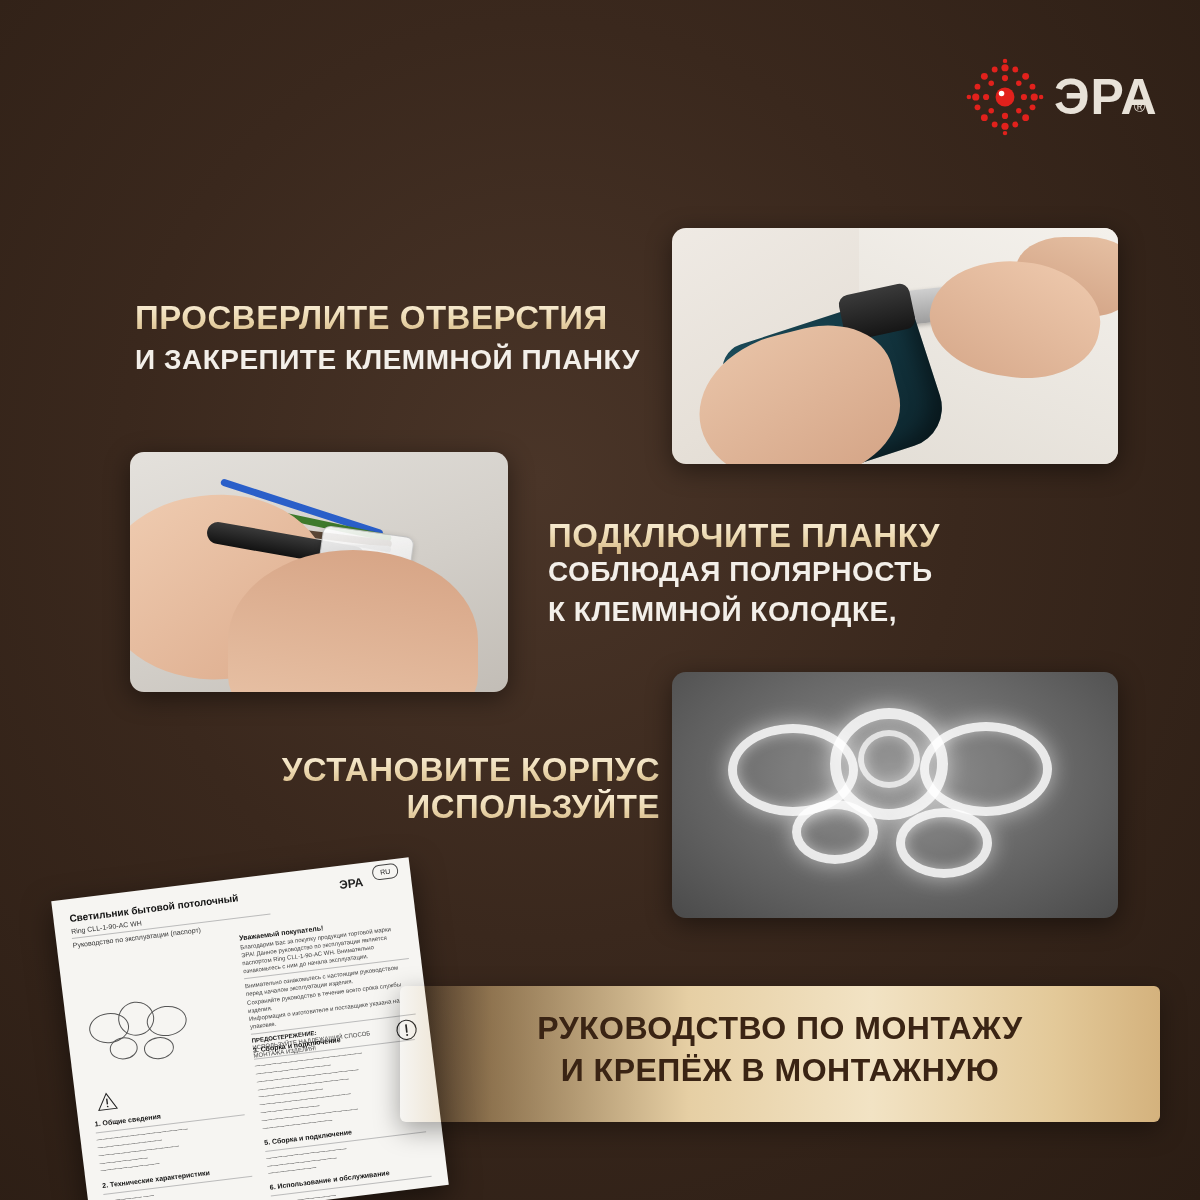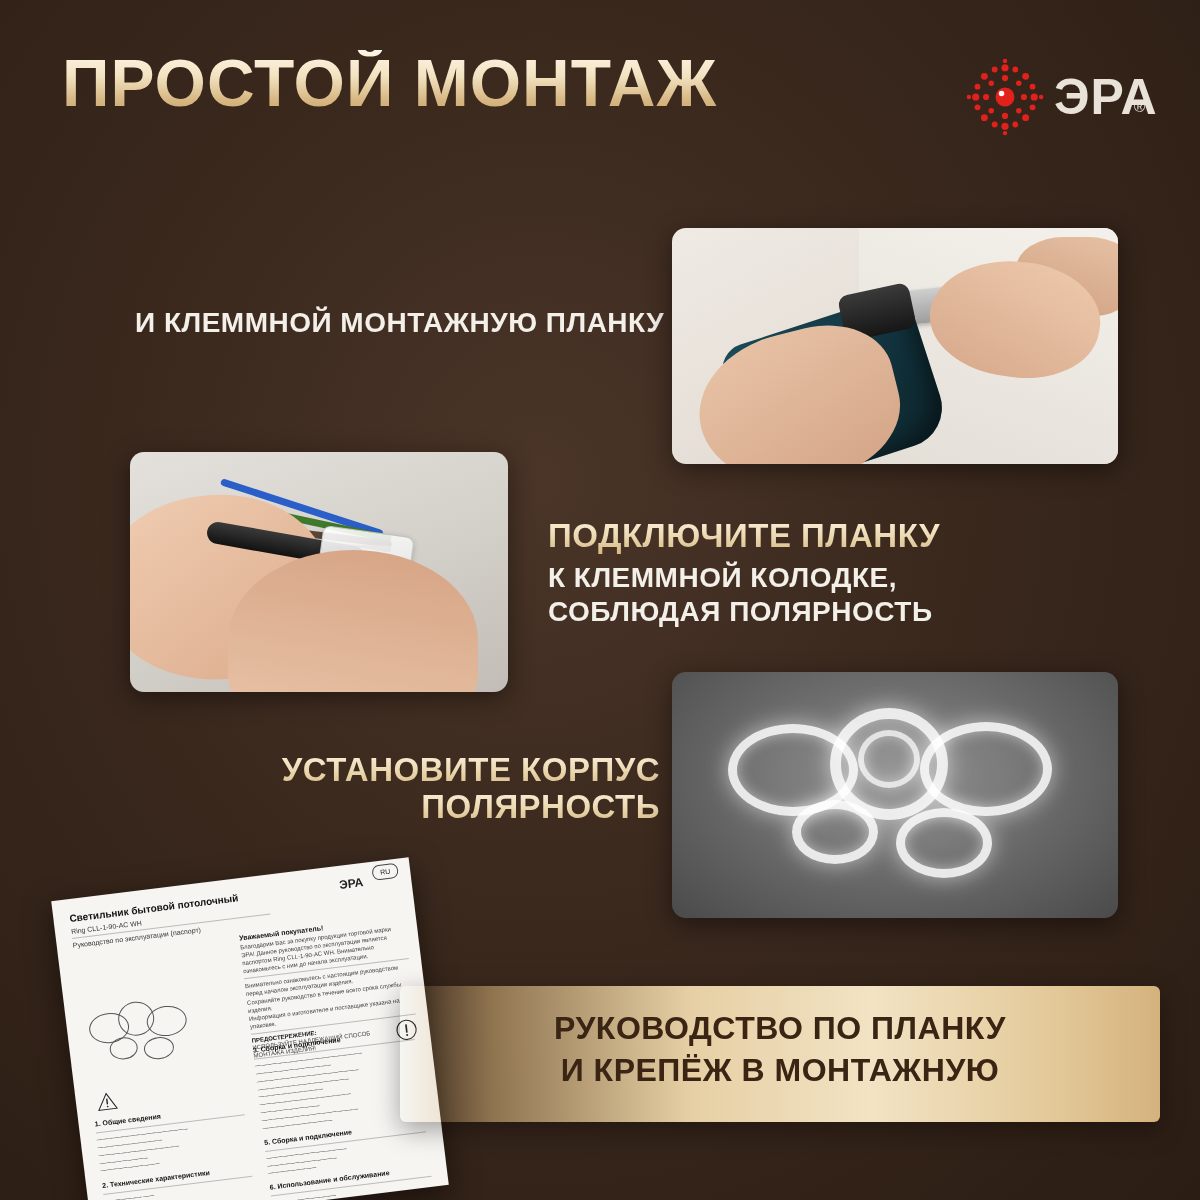--- a/index.html
+++ b/index.html
@@ -165,21 +165,20 @@
     color: #3a2414;
     line-height: 1.3;
     letter-spacing: 0.5px;
   }
 </style>
 </head>
 <body>
 
 <div class="poster">
 
-  <div class="title">ПРОСТОЙ МОНТАЖ</div>
 
   <div class="logo">
     <svg class="logo-mark" viewBox="0 0 100 100">
       <g fill="#e2211c">
         <circle cx="50" cy="50" r="11"></circle>
         <g>
           <circle cx="50" cy="16" r="4.2"></circle>
             <circle cx="50" cy="84" r="4.2"></circle>
           <circle cx="16" cy="50" r="4.2"></circle>
             <circle cx="84" cy="50" r="4.2"></circle>
@@ -209,63 +208,64 @@
             <circle cx="50" cy="92" r="2.6"></circle>
         </g>
         <circle cx="46" cy="46" r="3.2" fill="#ffffff"></circle>
       </g>
     </svg>
     <div class="logo-text">ЭРА</div>
     <div class="logo-reg">®</div>
   </div>
 
   <div class="step1">
-    <div class="step-sub">И КЛЕММНОЙ МОНТАЖНУЮ ПЛАНКУ</div>
+    <div class="step-head">ПРОСВЕРЛИТЕ ОТВЕРСТИЯ</div>
+    <div class="step-sub">И ЗАКРЕПИТЕ КЛЕММНОЙ ПЛАНКУ</div>
   </div>
 
   <div class="photo p1">
     <div class="p1-bg"></div>
     <div class="p1-wall"></div>
     <div class="p1-bracket"></div>
     <div class="p1-wires">
       <div class="p1-wire" style="top:0;  background:#1f58c4; transform:rotate(-4deg);"></div>
       <div class="p1-wire" style="top:9px; background:#cfae2c; transform:rotate(-1deg);"></div>
       <div class="p1-wire" style="top:18px;background:#4b3b2e; transform:rotate(3deg);"></div>
     </div>
     <div class="p1-arm"></div>
     <div class="p1-hand-r"></div>
     <div class="p1-drill"></div>
     <div class="p1-chuck"></div>
     <div class="p1-hand-l"></div>
   </div>
 
   <div class="step2">
     <div class="step-head">ПОДКЛЮЧИТЕ ПЛАНКУ</div>
+    <div class="step-sub" style="margin-top:0">СОБЛЮДАЯ ПОЛЯРНОСТЬ</div>
     <div class="step-sub">К КЛЕММНОЙ КОЛОДКЕ,</div>
-    <div class="step-sub" style="margin-top:0">СОБЛЮДАЯ ПОЛЯРНОСТЬ</div>
   </div>
 
   <div class="photo p2">
     <div class="p2-bg"></div>
     <div class="p2-wires">
       <div class="p2-w" style="left:0;  top:12px; background:#2a5fc9; transform:rotate(18deg);"></div>
       <div class="p2-w" style="left:4px; top:34px; background:#3f7a2c; transform:rotate(12deg);"></div>
       <div class="p2-w" style="left:2px; top:54px; background:#5a4636; transform:rotate(7deg);"></div>
       <div class="p2-w" style="left:0;  top:74px; background:#8c8c8c; transform:rotate(2deg);"></div>
     </div>
     <div class="p2-hand-l"></div>
     <div class="p2-shaft"></div>
     <div class="p2-screwdriver"></div>
     <div class="p2-clamp"></div>
     <div class="p2-hand-b"></div>
   </div>
 
   <div class="step3">
     <div class="step-head">УСТАНОВИТЕ КОРПУС</div>
-    <div class="step-head">ПОЛЯРНОСТЬ</div>
+    <div class="step-head">ИСПОЛЬЗУЙТЕ</div>
   </div>
 
   <div class="photo p3">
     <div class="p3-bg"></div>
     <div class="ring" style="left:56px;  top:52px;  width:130px; height:92px;"></div>
     <div class="ring" style="left:158px; top:36px;  width:118px; height:112px; border-width:11px;"></div>
     <div class="ring" style="left:248px; top:50px;  width:132px; height:94px;"></div>
     <div class="ring" style="left:120px; top:128px; width:86px;  height:64px;"></div>
     <div class="ring" style="left:224px; top:136px; width:96px;  height:70px;"></div>
     <div class="ring" style="left:186px; top:58px;  width:62px;   height:58px; border-width:6px; opacity:.9;"></div>
@@ -334,17 +334,17 @@
       <div class="m-line"></div>
       <div>———————————————<br>—————————————<br>—————————</div>
       <div class="m-h" style="margin-top:5px">6. Использование и обслуживание</div>
       <div class="m-line"></div>
       <div>————————————<br>——————————————</div>
     </div>
   </div>
 
   <div class="banner"></div>
   <div class="banner-text">
-    <div>РУКОВОДСТВО ПО ПЛАНКУ</div>
+    <div>РУКОВОДСТВО ПО МОНТАЖУ</div>
     <div>И КРЕПЁЖ В МОНТАЖНУЮ</div>
   </div>
 
 </div>
 
 </body></html>

